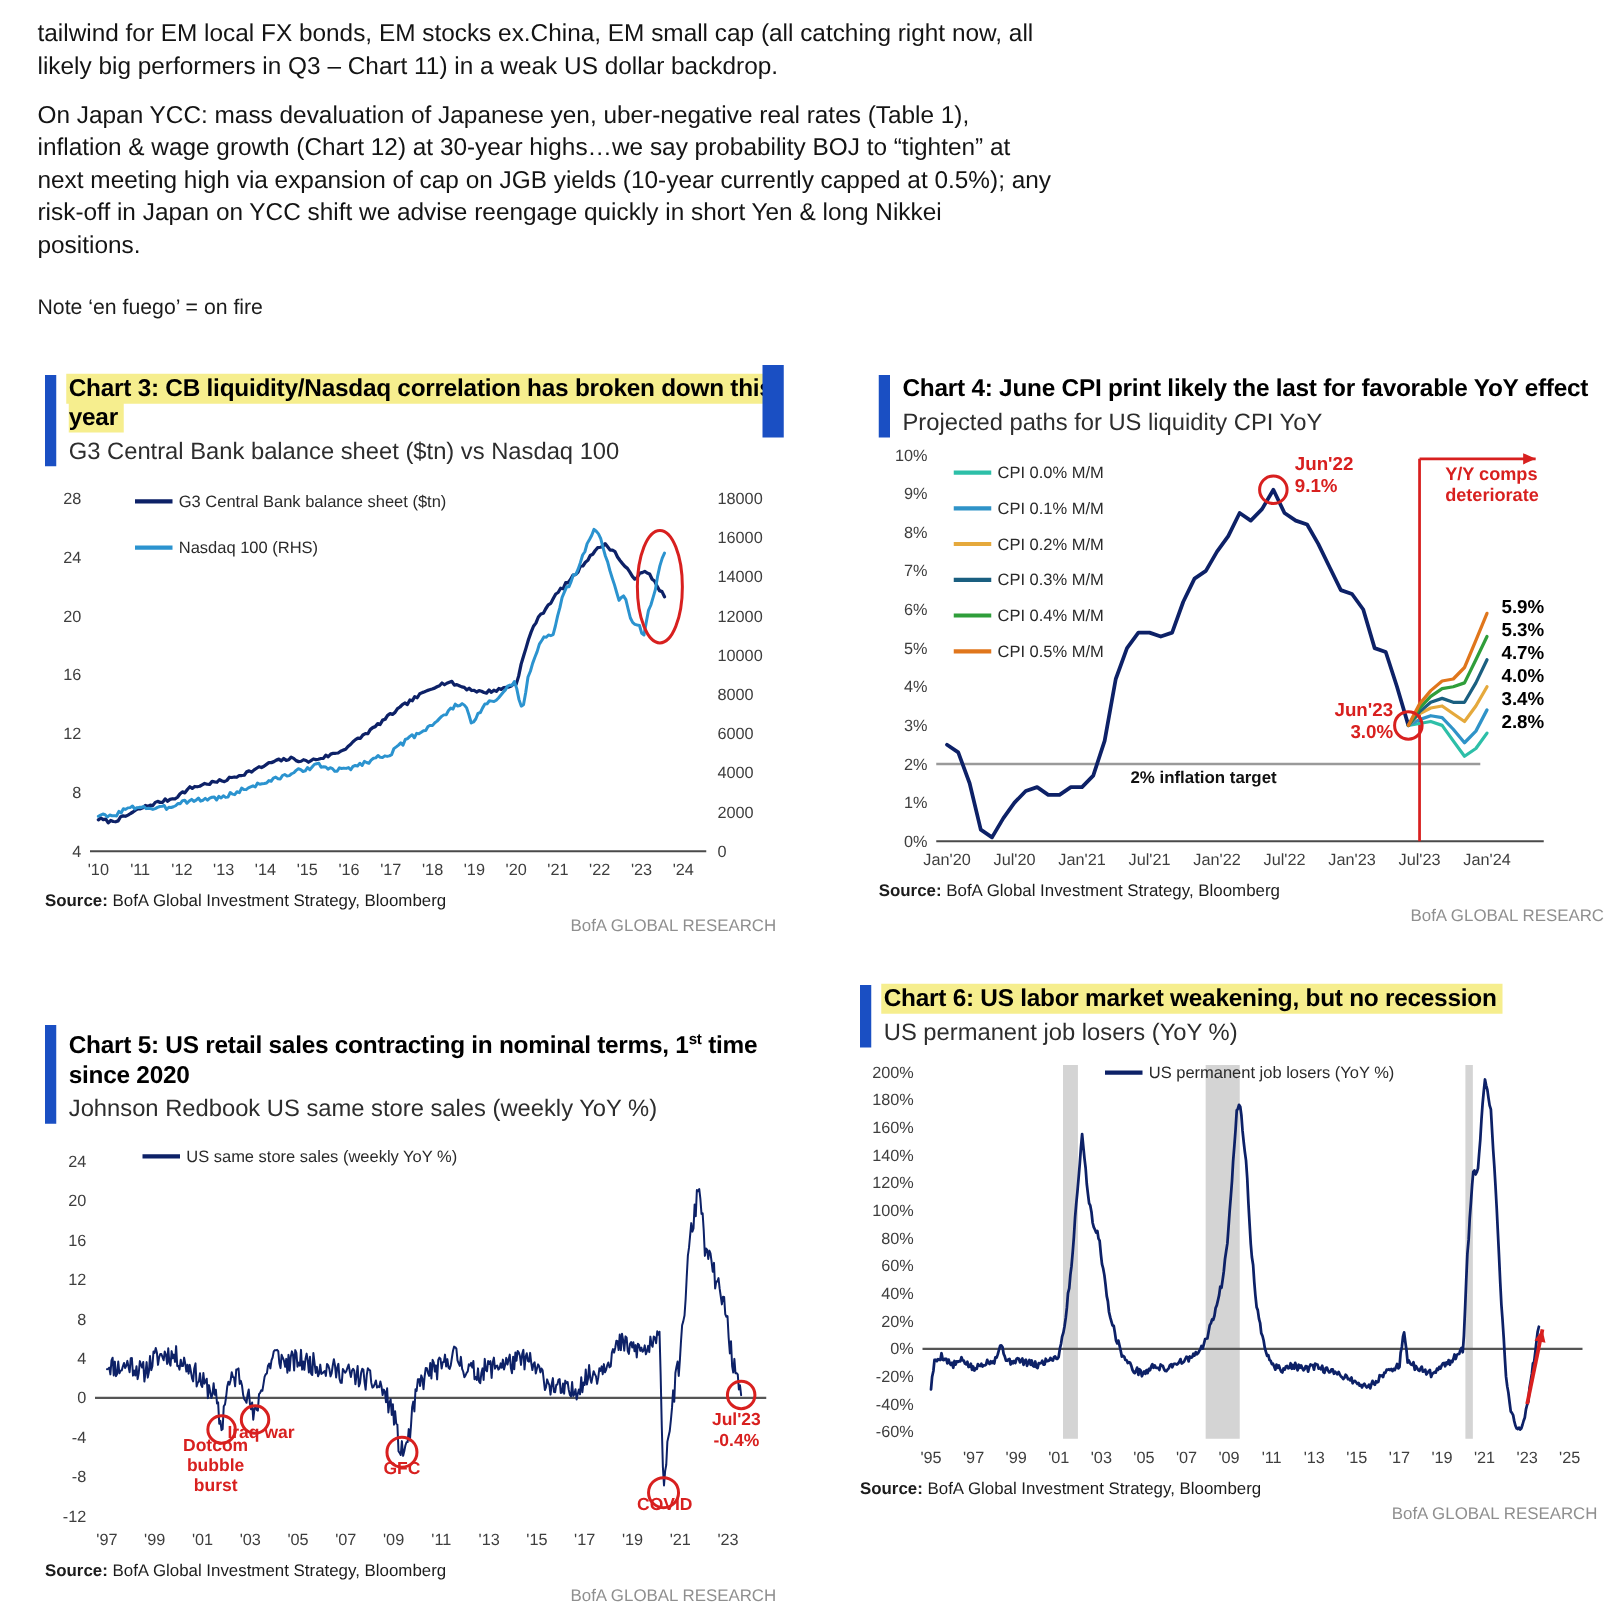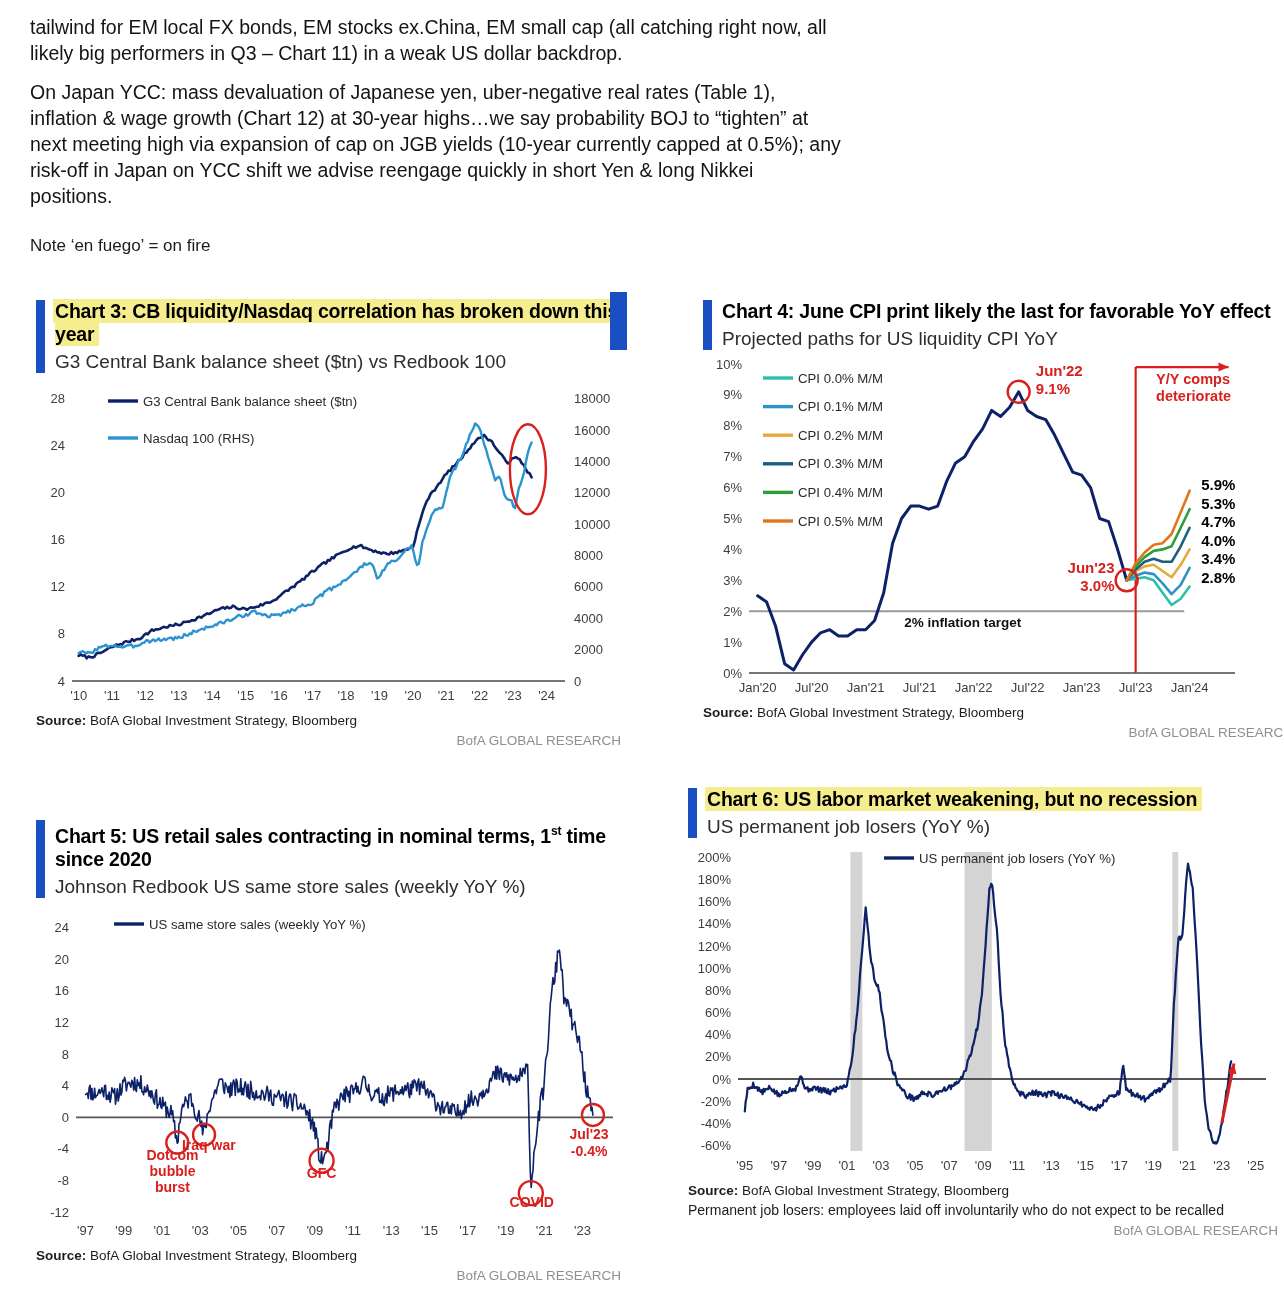--- a/index.html
+++ b/index.html
@@ -35,21 +35,21 @@
   <p>tailwind for EM local FX bonds, EM stocks ex.China, EM small cap (all catching right now, all likely big performers in Q3 – Chart 11) in a weak US dollar backdrop.</p>
   <p><span class="lead">On Japan YCC:</span><span> mass devaluation of Japanese yen, uber-negative real rates (Table 1), inflation &amp; wage growth (Chart 12) at 30-year highs…we say probability BOJ to “tighten” at next meeting high via expansion of cap on JGB yields (10-year currently capped at 0.5%); any risk-off in Japan on YCC shift we advise reengage quickly in short Yen &amp; long Nikkei positions.</span></p>
   <div class="note">Note ‘en fuego’ = on fire</div>
 </div>
 
 <section class="card" id="chart3-card">
   <div class="card-head">
     <div class="accent"></div>
     <div class="titles">
       <h3><span class="hl">Chart 3: CB liquidity/Nasdaq correlation has broken down this year</span></h3>
-      <div class="subtitle">G3 Central Bank balance sheet ($tn) vs Redbook 100</div>
+      <div class="subtitle">G3 Central Bank balance sheet ($tn) vs Nasdaq 100</div>
     </div>
     <div class="right-accent"></div>
   </div>
   <svg class="chart" width="585" height="330" viewBox="0 0 585 330">
       <line x1="36" x2="529" y1="300" y2="300" stroke="#4a4a4a" stroke-width="1.6"></line>
       <text x="42.68474576271338" y="319" text-anchor="middle" font-size="13" font-family="&quot;Liberation Sans&quot;,sans-serif" font-weight="normal" fill="#3e3e3e">'10</text>
       <text x="76.10847457627271" y="319" text-anchor="middle" font-size="13" font-family="&quot;Liberation Sans&quot;,sans-serif" font-weight="normal" fill="#3e3e3e">'11</text>
       <text x="109.53220338983203" y="319" text-anchor="middle" font-size="13" font-family="&quot;Liberation Sans&quot;,sans-serif" font-weight="normal" fill="#3e3e3e">'12</text>
       <text x="142.95593220339134" y="319" text-anchor="middle" font-size="13" font-family="&quot;Liberation Sans&quot;,sans-serif" font-weight="normal" fill="#3e3e3e">'13</text>
       <text x="176.37966101695065" y="319" text-anchor="middle" font-size="13" font-family="&quot;Liberation Sans&quot;,sans-serif" font-weight="normal" fill="#3e3e3e">'14</text>
@@ -270,16 +270,15 @@
       <text x="43" y="38.18518518518518" text-anchor="end" font-size="13" font-family="&quot;Liberation Sans&quot;,sans-serif" font-weight="normal" fill="#3e3e3e">180%</text>
       <text x="43" y="16.037037037037038" text-anchor="end" font-size="13" font-family="&quot;Liberation Sans&quot;,sans-serif" font-weight="normal" fill="#3e3e3e">200%</text>
       <polyline points="56.8,265.5 57.7,255.4 58.7,250.8 59.6,241.9 60.6,241.8 61.5,242.9 62.4,241.3 63.4,241.9 64.3,242.0 65.2,236.6 66.2,241.7 67.1,242.1 68.1,241.0 69.0,241.1 69.9,244.7 70.9,241.7 71.8,244.6 72.7,245.9 73.7,244.1 74.6,248.2 75.6,242.8 76.5,245.7 77.4,243.1 78.4,243.4 79.3,242.9 80.2,243.1 81.2,239.8 82.1,242.3 83.0,242.5 84.0,244.9 84.9,245.4 85.9,243.4 86.8,247.6 87.7,247.3 88.7,245.0 89.6,249.9 90.5,247.2 91.5,250.4 92.4,248.8 93.4,249.1 94.3,245.3 95.2,246.6 96.2,246.8 97.1,245.0 98.0,247.2 99.0,246.2 99.9,246.3 100.8,245.7 101.8,241.9 102.7,244.4 103.7,245.2 104.6,243.0 105.5,244.4 106.5,243.0 107.4,244.8 108.3,239.9 109.3,240.0 110.2,237.5 111.2,233.8 112.1,230.7 113.0,230.3 114.0,231.6 114.9,237.0 115.8,239.1 116.8,242.5 117.7,242.6 118.7,241.6 119.6,241.1 120.5,245.6 121.5,243.1 122.4,244.6 123.3,242.7 124.3,244.4 125.2,241.2 126.1,240.6 127.1,241.0 128.0,243.9 129.0,242.6 129.9,240.8 130.8,245.9 131.8,242.6 132.7,241.7 133.6,246.7 134.6,244.0 135.5,242.0 136.5,245.8 137.4,242.4 138.3,246.6 139.3,247.2 140.2,243.2 141.1,247.7 142.1,248.4 143.0,244.5 143.9,244.7 144.9,244.4 145.8,242.6 146.8,245.6 147.7,245.6 148.6,241.0 149.6,243.0 150.5,242.7 151.4,242.3 152.4,240.3 153.3,242.0 154.3,242.5 155.2,239.8 156.1,239.2 157.1,241.0 158.0,241.0 158.9,239.6 159.9,232.9 160.8,229.2 161.7,223.3 162.7,220.1 163.6,215.2 164.6,208.3 165.5,200.1 166.4,188.5 167.4,184.6 168.3,173.9 169.2,166.9 170.2,155.4 171.1,143.7 172.1,127.4 173.0,116.8 173.9,107.7 174.9,96.2 175.8,85.3 176.7,72.7 177.7,61.3 178.6,70.8 179.6,80.9 180.5,88.4 181.4,101.0 182.4,109.5 183.3,116.7 184.2,118.3 185.2,123.8 186.1,132.2 187.0,135.7 188.0,137.8 188.9,140.0 189.9,138.8 190.8,144.9 191.7,146.5 192.7,157.3 193.6,165.3 194.5,168.6 195.5,174.1 196.4,181.5 197.4,190.9 198.3,195.1 199.2,203.6 200.2,207.9 201.1,211.1 202.0,214.3 203.0,214.7 203.9,220.1 204.8,226.3 205.8,228.7 206.7,226.5 207.7,230.8 208.6,234.8 209.5,239.3 210.5,238.7 211.4,239.4 212.3,242.0 213.3,242.2 214.2,244.4 215.2,243.7 216.1,244.2 217.0,246.5 218.0,250.0 218.9,251.7 219.8,252.5 220.8,250.6 221.7,248.1 222.7,253.9 223.6,249.4 224.5,250.3 225.5,255.0 226.4,252.8 227.3,251.2 228.3,253.1 229.2,250.1 230.1,252.5 231.1,249.1 232.0,250.2 233.0,247.1 233.9,245.4 234.8,248.2 235.8,246.3 236.7,248.2 237.6,248.2 238.6,248.2 239.5,250.0 240.5,245.6 241.4,246.3 242.3,246.8 243.3,249.5 244.2,250.8 245.1,250.9 246.1,249.6 247.0,248.7 247.9,246.2 248.9,245.4 249.8,247.8 250.8,245.3 251.7,245.0 252.6,245.1 253.6,245.7 254.5,244.8 255.4,243.5 256.4,241.3 257.3,244.8 258.3,244.1 259.2,243.4 260.1,241.4 261.1,239.4 262.0,239.6 262.9,243.1 263.9,239.2 264.8,240.1 265.8,239.7 266.7,237.0 267.6,238.5 268.6,235.7 269.5,237.4 270.4,236.6 271.4,234.8 272.3,233.4 273.2,230.8 274.2,232.8 275.1,229.3 276.1,225.2 277.0,225.0 277.9,224.8 278.9,219.2 279.8,214.1 280.7,212.7 281.7,209.5 282.6,209.8 283.6,206.4 284.5,200.4 285.4,198.3 286.4,194.1 287.3,190.1 288.2,183.4 289.2,184.2 290.1,177.9 291.0,171.4 292.0,161.2 292.9,155.2 293.9,148.7 294.8,136.1 295.7,123.2 296.7,110.7 297.6,98.8 298.5,82.9 299.5,70.5 300.4,58.4 301.4,42.3 302.3,41.0 303.2,37.9 304.2,39.4 305.1,46.1 306.0,58.3 307.0,68.0 307.9,75.7 308.8,82.3 309.8,96.8 310.7,116.0 311.7,133.7 312.6,149.0 313.5,159.6 314.5,166.0 315.4,179.5 316.3,190.2 317.3,199.8 318.2,202.1 319.2,209.1 320.1,212.4 321.0,220.5 322.0,222.8 322.9,226.4 323.8,232.1 324.8,235.7 325.7,238.6 326.7,238.2 327.6,241.9 328.5,242.6 329.5,245.2 330.4,245.0 331.3,247.2 332.3,249.7 333.2,245.7 334.1,248.2 335.1,246.4 336.0,249.2 337.0,251.3 337.9,252.0 338.8,248.8 339.8,249.7 340.7,247.2 341.6,246.8 342.6,248.7 343.5,248.2 344.5,244.6 345.4,249.0 346.3,246.0 347.3,248.9 348.2,244.3 349.1,247.0 350.1,250.2 351.0,245.8 351.9,248.2 352.9,246.3 353.8,248.4 354.8,250.2 355.7,249.2 356.6,246.9 357.6,247.2 358.5,251.3 359.4,247.8 360.4,245.6 361.3,246.1 362.3,246.1 363.2,249.7 364.1,244.9 365.1,245.4 366.0,245.6 366.9,248.9 367.9,248.4 368.8,249.4 369.8,246.6 370.7,251.6 371.6,252.2 372.6,248.5 373.5,248.1 374.4,250.4 375.4,251.9 376.3,251.6 377.2,249.5 378.2,249.5 379.1,253.0 380.1,251.3 381.0,252.4 381.9,253.4 382.9,251.5 383.8,253.5 384.7,255.1 385.7,255.9 386.6,257.2 387.6,256.2 388.5,253.8 389.4,254.8 390.4,257.3 391.3,257.1 392.2,258.3 393.2,256.0 394.1,260.6 395.0,259.0 396.0,258.7 396.9,259.8 397.9,261.2 398.8,260.3 399.7,262.5 400.7,261.9 401.6,263.9 402.5,261.9 403.5,260.9 404.4,262.7 405.4,264.0 406.3,263.3 407.2,261.8 408.2,264.7 409.1,261.4 410.0,258.7 411.0,261.0 411.9,261.9 412.8,259.0 413.8,259.9 414.7,259.4 415.7,254.2 416.6,254.8 417.5,254.4 418.5,255.6 419.4,252.2 420.3,252.3 421.3,249.7 422.2,249.9 423.2,249.4 424.1,250.1 425.0,249.2 426.0,250.9 426.9,249.2 427.8,250.0 428.8,247.7 429.7,245.2 430.7,248.7 431.6,247.5 432.5,236.2 433.5,231.4 434.4,223.3 435.3,219.9 436.3,227.9 437.2,234.2 438.1,244.0 439.1,242.4 440.0,244.5 441.0,245.8 441.9,246.0 442.8,243.8 443.8,249.8 444.7,246.8 445.6,248.3 446.6,250.1 447.5,250.7 448.5,248.6 449.4,247.3 450.3,251.3 451.3,251.2 452.2,249.7 453.1,253.6 454.1,252.2 455.0,250.9 455.9,250.0 456.9,255.6 457.8,253.1 458.8,252.4 459.7,251.5 460.6,252.1 461.6,248.9 462.5,249.9 463.4,247.5 464.4,248.9 465.3,246.4 466.3,244.7 467.2,244.4 468.1,247.0 469.1,244.0 470.0,245.2 470.9,242.1 471.9,245.8 472.8,242.7 473.8,243.6 474.7,241.3 475.6,237.6 476.6,241.2 477.5,237.9 478.4,237.3 479.4,237.2 480.3,233.9 481.2,232.3 482.2,235.8 483.1,222.9 484.1,200.3 485.0,177.8 485.9,157.0 486.9,145.9 487.8,128.5 488.7,116.5 489.7,102.1 490.6,91.6 491.6,90.4 492.5,93.6 493.4,91.8 494.4,88.7 495.3,77.0 496.2,66.2 497.2,49.2 498.1,36.7 499.0,27.2 500.0,17.6 500.9,22.2 501.9,25.9 502.8,32.5 503.7,38.3 504.7,41.5 505.6,57.5 506.5,73.2 507.5,87.7 508.4,102.9 509.4,121.2 510.3,139.9 511.2,158.3 512.2,180.1 513.1,197.6 514.0,209.6 515.0,224.7 515.9,240.7 516.8,255.1 517.8,263.1 518.7,268.1 519.7,276.2 520.6,283.1 521.5,284.3 522.5,286.1 523.4,290.9 524.3,294.4 525.3,296.7 526.2,297.2 527.2,296.1 528.1,297.6 529.0,296.8 530.0,293.8 530.9,290.6 531.8,288.2 532.8,281.3 533.7,277.8 534.7,275.2 535.6,264.3 536.5,259.2 537.5,252.9 538.4,244.6 539.3,243.5 540.3,235.2 541.2,227.0 542.1,219.5 543.1,215.4" fill="none" stroke="#0d2167" stroke-width="2.2" stroke-linejoin="round" stroke-linecap="round"></polyline>
       <line x1="533.7161290322596" y1="277.31481481481484" x2="545.9793548387117" y2="217.5148148148148" stroke="#d8201f" stroke-width="3"></line>
       <polygon points="545.9793548387117,217.5148148148148 539.5621922333515,226.406947522797 548.378716384998,228.21495799938026" fill="#d8201f"></polygon>
       <line x1="196" x2="226" y1="12" y2="12" stroke="#0d2167" stroke-width="3.4"></line>
       <text x="231" y="16.5" text-anchor="start" font-size="13.2" font-family="&quot;Liberation Sans&quot;,sans-serif" font-weight="normal" fill="#2a2a2a">US permanent job losers (YoY %)</text>
     </svg>
   <div class="foot">
     <div class="srcline"><span class="srclabel">Source:</span> <span>BofA Global Investment Strategy, Bloomberg</span></div>
-    <div class="footnote">Permanent job losers: employees laid off involuntarily who do not expect to be recalled</div>
     <div class="brand">BofA GLOBAL RESEARCH</div>
   </div>
 </section>
 
 </body></html>

